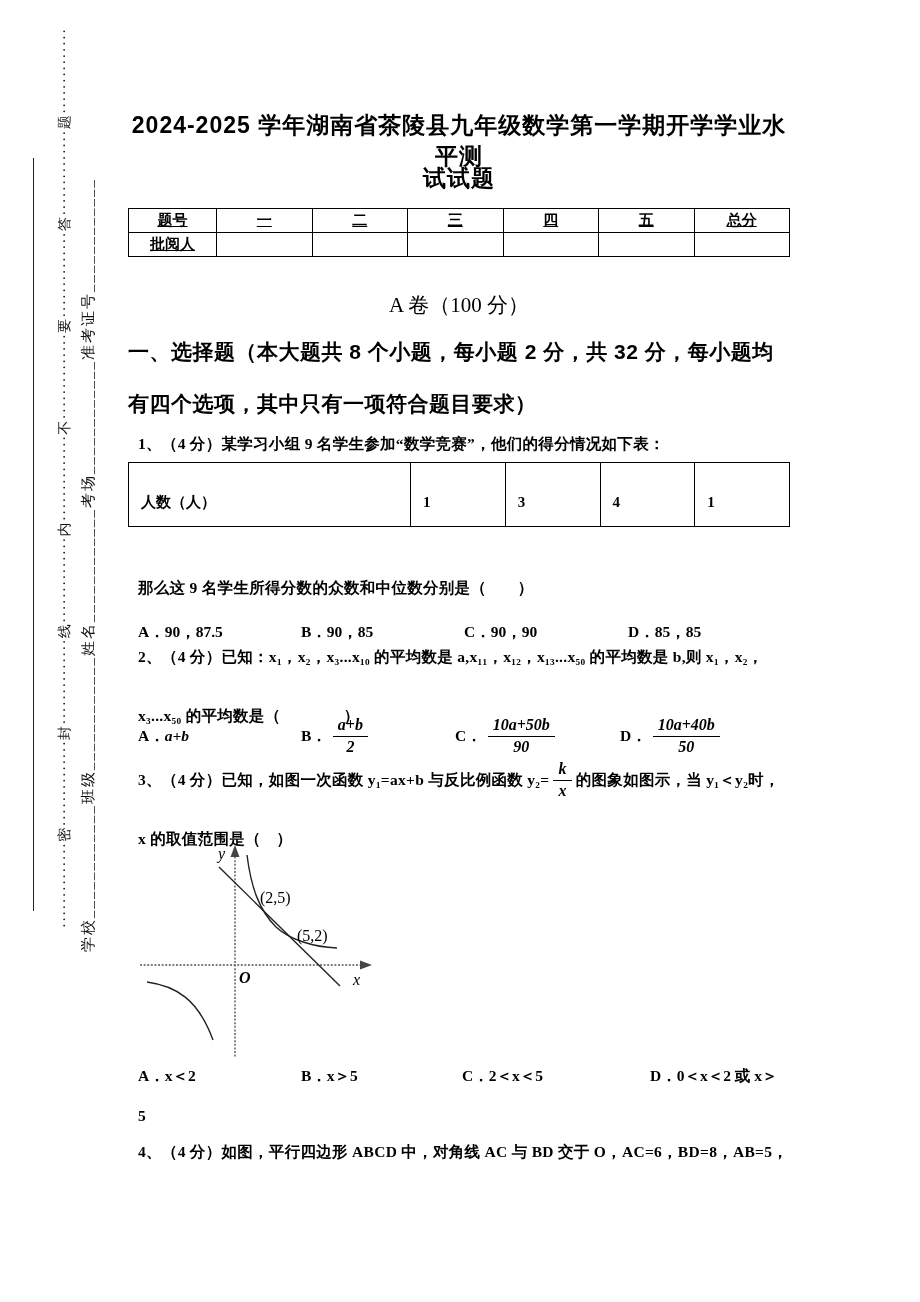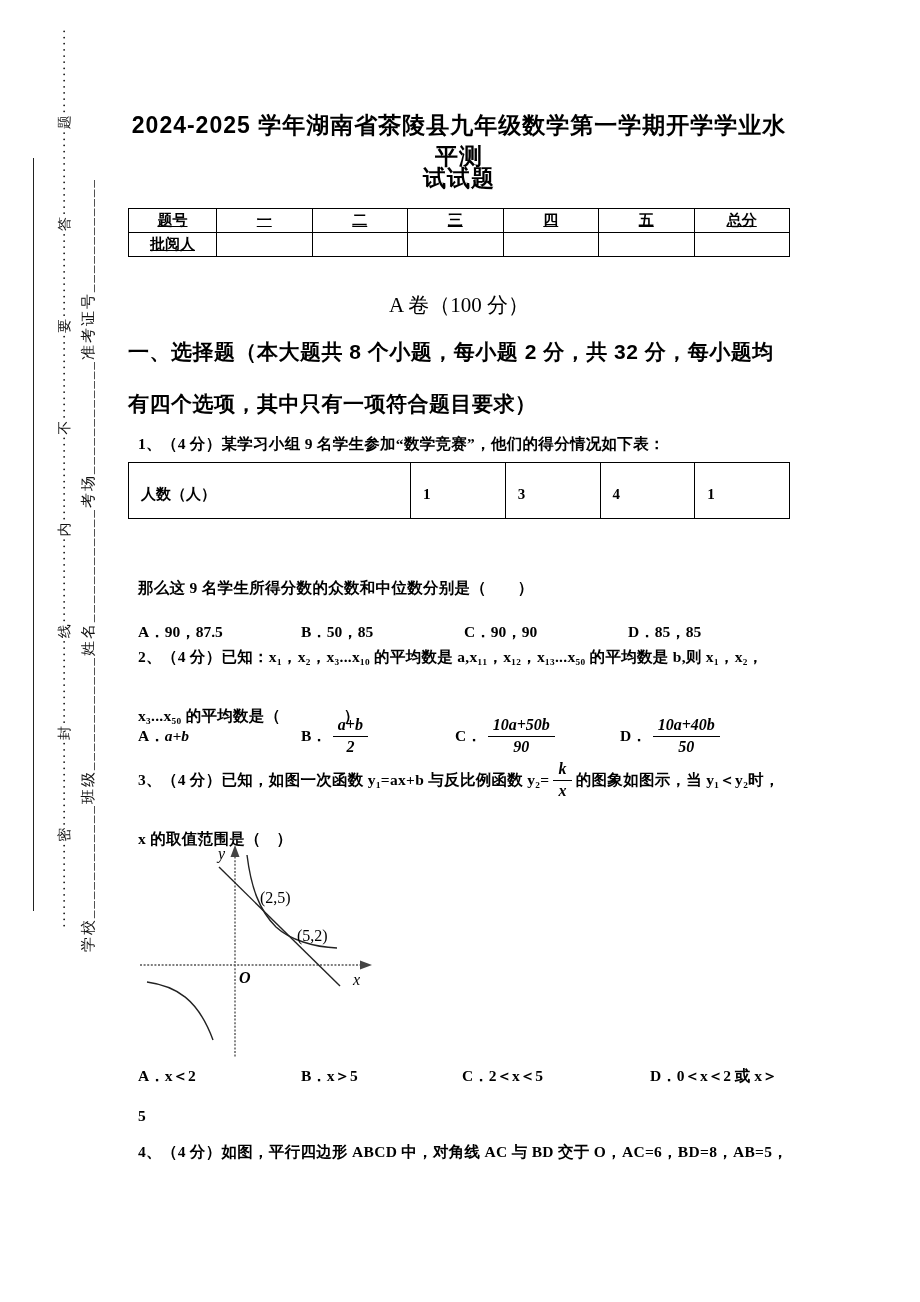--- a/index.html
+++ b/index.html
@@ -17,21 +17,21 @@
   .part-a{left:128px;top:291px;width:662px;text-align:center;font-size:21px;}
   .sec-head{left:128px;width:680px;font-family:"Liberation Sans",sans-serif;font-weight:bold;
             font-size:21px;letter-spacing:0.5px;}
   
   table{border-collapse:collapse;table-layout:fixed;}
   .score-table{left:128px;top:208px;width:662px;font-size:15px;text-decoration:underline;}
   .score-table td{border:1.2px solid #000;height:23px;text-align:center;
                   font-family:"Liberation Sans",sans-serif;font-weight:600;padding:0;}
   .q1-table{left:128px;top:462px;width:662px;font-size:15px;}
   .q1-table td{border:1.2px solid #000;height:47px;text-align:left;vertical-align:middle;
-               font-weight:600;padding:8px 0 0 12px;}
+               font-weight:600;padding:16px 0 0 12px;}
   
   .stem{left:138px;width:670px;font-size:15.5px;font-weight:600;letter-spacing:0.3px;}
   .opt-row{left:0;width:920px;height:22px;}
   .opt{position:absolute;top:0;font-size:15.5px;font-weight:bold;white-space:nowrap;}
   .frac-row{height:50px;}
   .optf{position:absolute;top:0;height:100%;display:inline-flex;align-items:center;
         font-size:15.5px;font-weight:bold;}
   .frac{display:inline-block;text-align:center;vertical-align:middle;font-style:italic;
         font-size:16px;font-weight:600;line-height:1.15;margin-left:6px;}
   .frac .num{display:block;border-bottom:1.2px solid #000;padding:0 5px 1px 5px;}
@@ -106,21 +106,21 @@
       <td>1</td>
       <td>3</td>
       <td>4</td>
       <td>1</td>
     </tr>
   </tbody>
     </table>
   <div class="abs stem" style="top:578px;">那么这 9 名学生所得分数的众数和中位数分别是（　　）</div>
   <div class="abs opt-row" style="top:622px;">
     <span class="opt" style="left:138px;"><span>A．</span><span>90，87.5</span></span>
-    <span class="opt" style="left:301px;"><span>B．</span><span>50，85</span></span>
+    <span class="opt" style="left:301px;"><span>B．</span><span>90，85</span></span>
     <span class="opt" style="left:464px;"><span>C．</span><span>90，90</span></span>
     <span class="opt" style="left:628px;"><span>D．</span><span>85，85</span></span>
   </div>
 
   <div class="abs stem" style="top:647px;">2、（4 分）已知：x₁，x₂，x₃...x₁₀ 的平均数是 a,x₁₁，x₁₂，x₁₃...x₅₀ 的平均数是 b,则 x₁，x₂，</div>
   <div class="abs stem" style="top:690px;margin-top:16px;">x₃...x₅₀ 的平均数是（　　　　）</div>
   <div class="abs opt-row frac-row" style="top:711px;">
     <span class="optf" style="left:138px;">
         <span>A．</span>
         <i>a+b</i>

